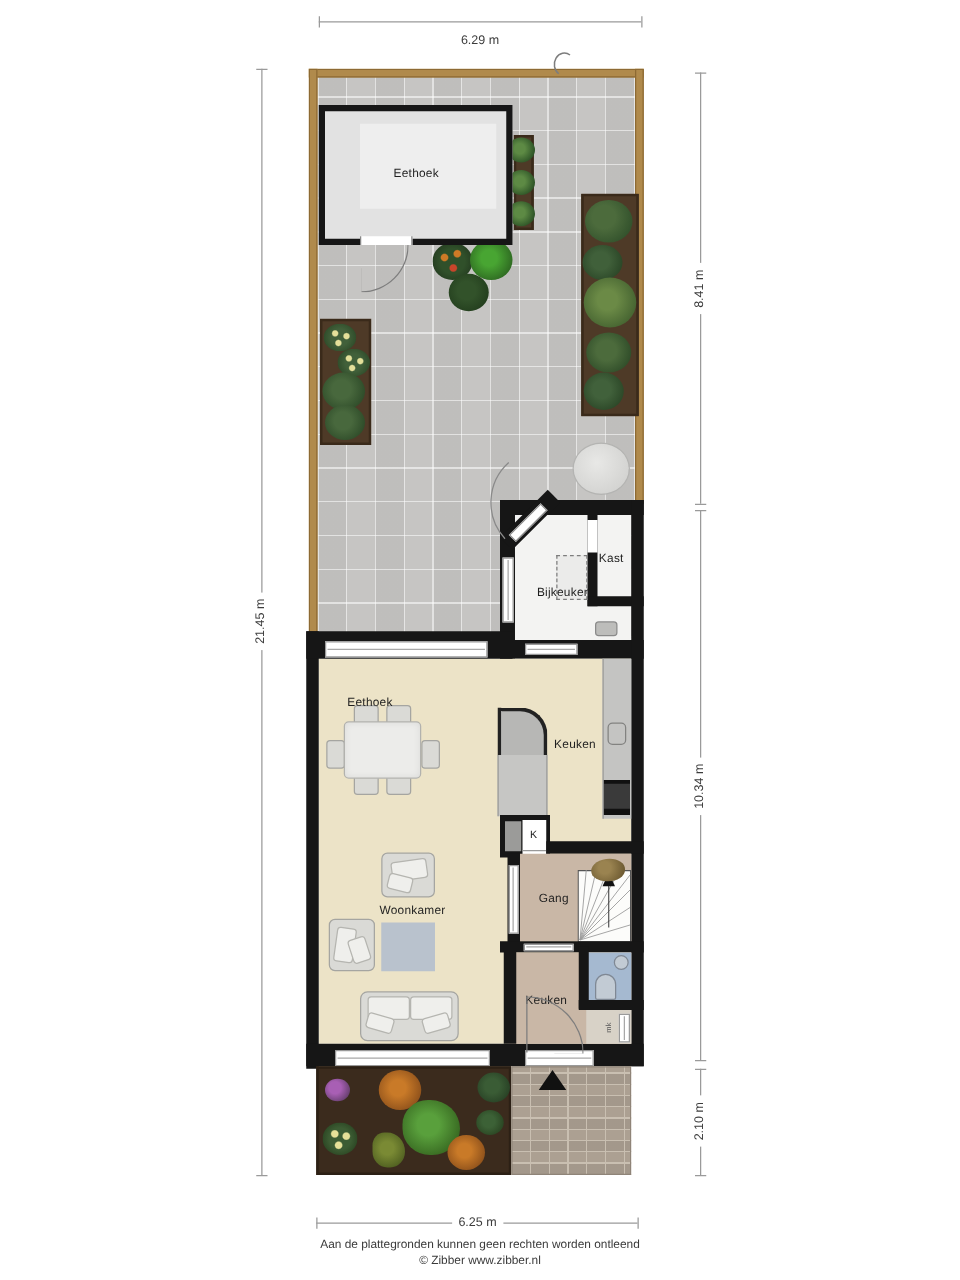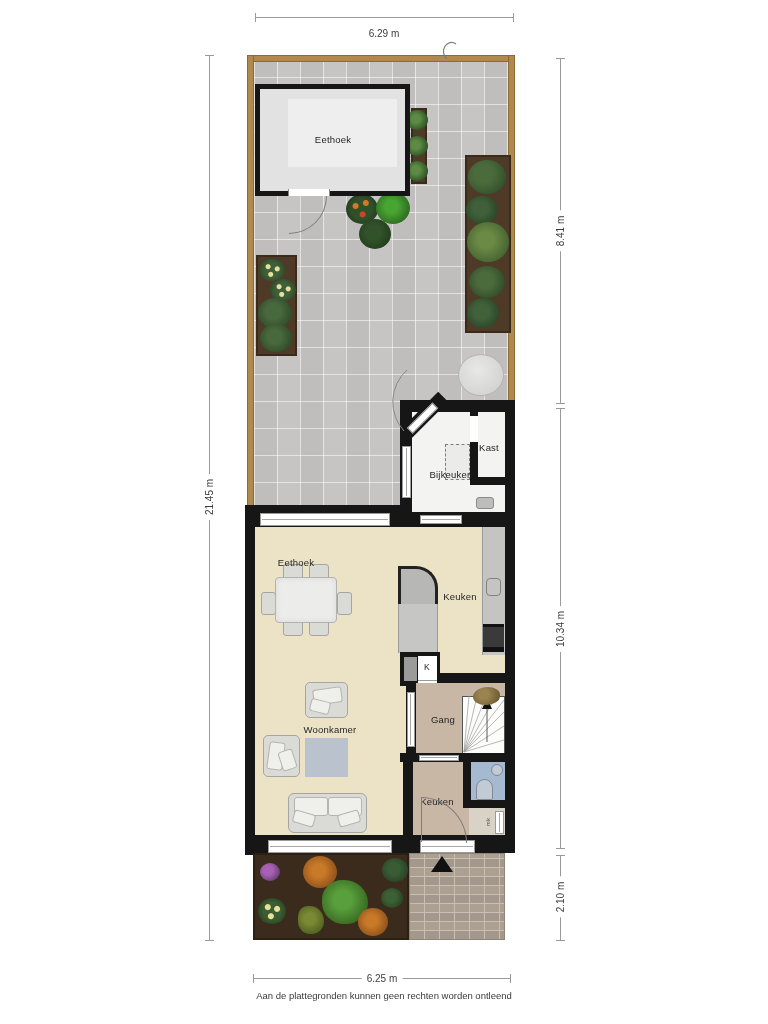--- a/index.html
+++ b/index.html
@@ -231,14 +231,15 @@
   <div class="tickh" style="left:556px;top:855px;"></div>
   <div class="tickh" style="left:556px;top:940px;"></div>
   <div class="dimlblv" style="left:560px;top:897px;">2.10 m</div>
 
   <div class="dlineh" style="left:253px;top:978px;width:257px;"></div>
   <div class="tickv" style="left:253px;top:974px;"></div>
   <div class="tickv" style="left:510px;top:974px;"></div>
   <div class="dimlbl" style="left:382px;top:978px;text-align:center;">6.25 m</div>
 
   <div class="foot" style="top:990px;">Aan de plattegronden kunnen geen rechten worden ontleend</div>
+  <div class="foot" style="top:1003px;">© Zibber www.zibber.nl</div>
 
 </div>
 
 </body></html>

